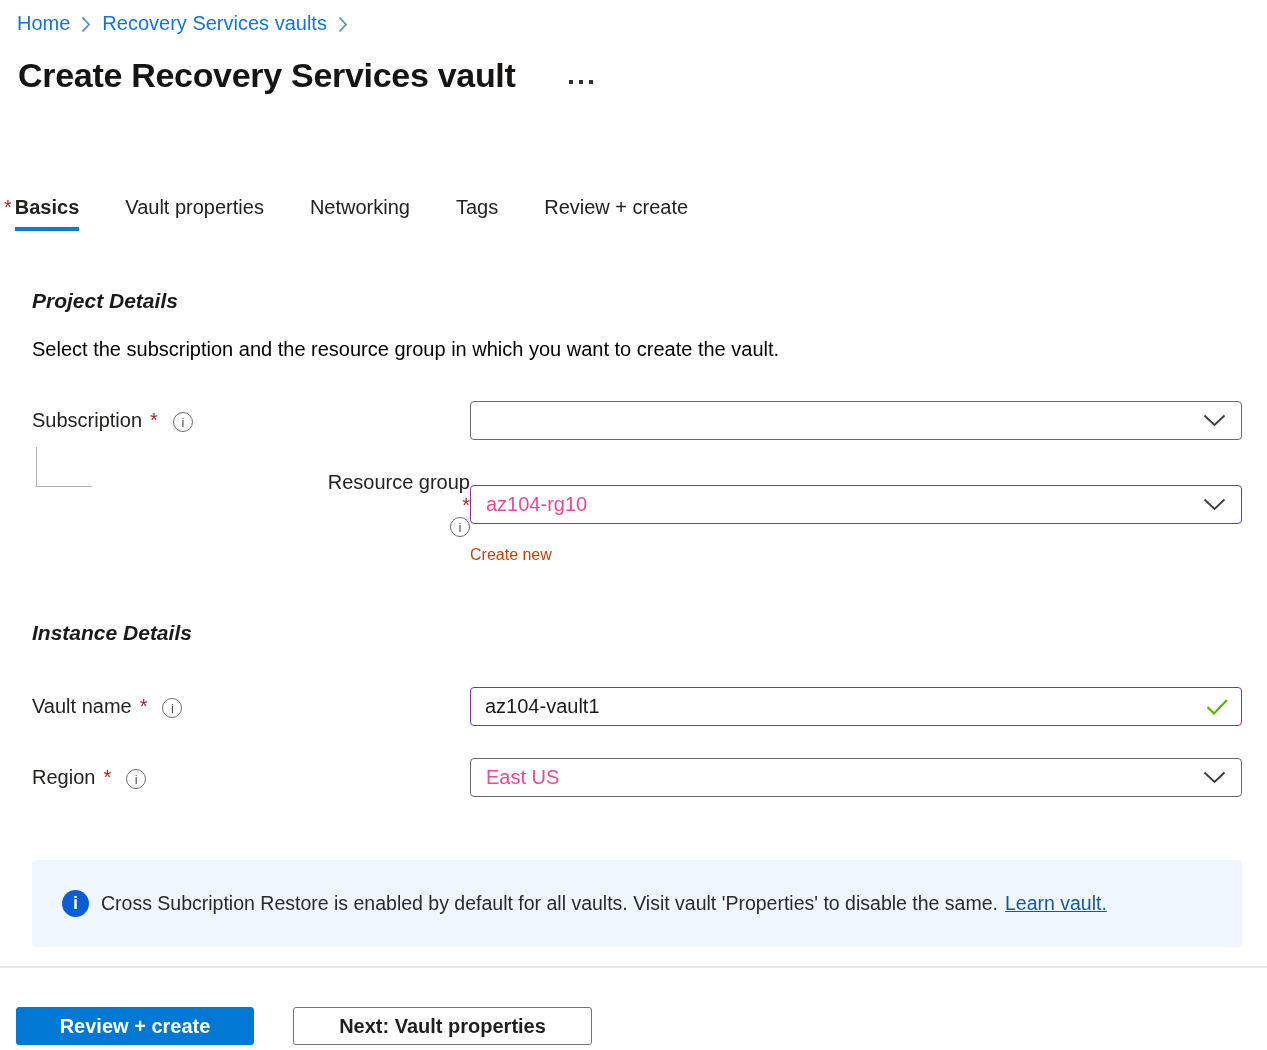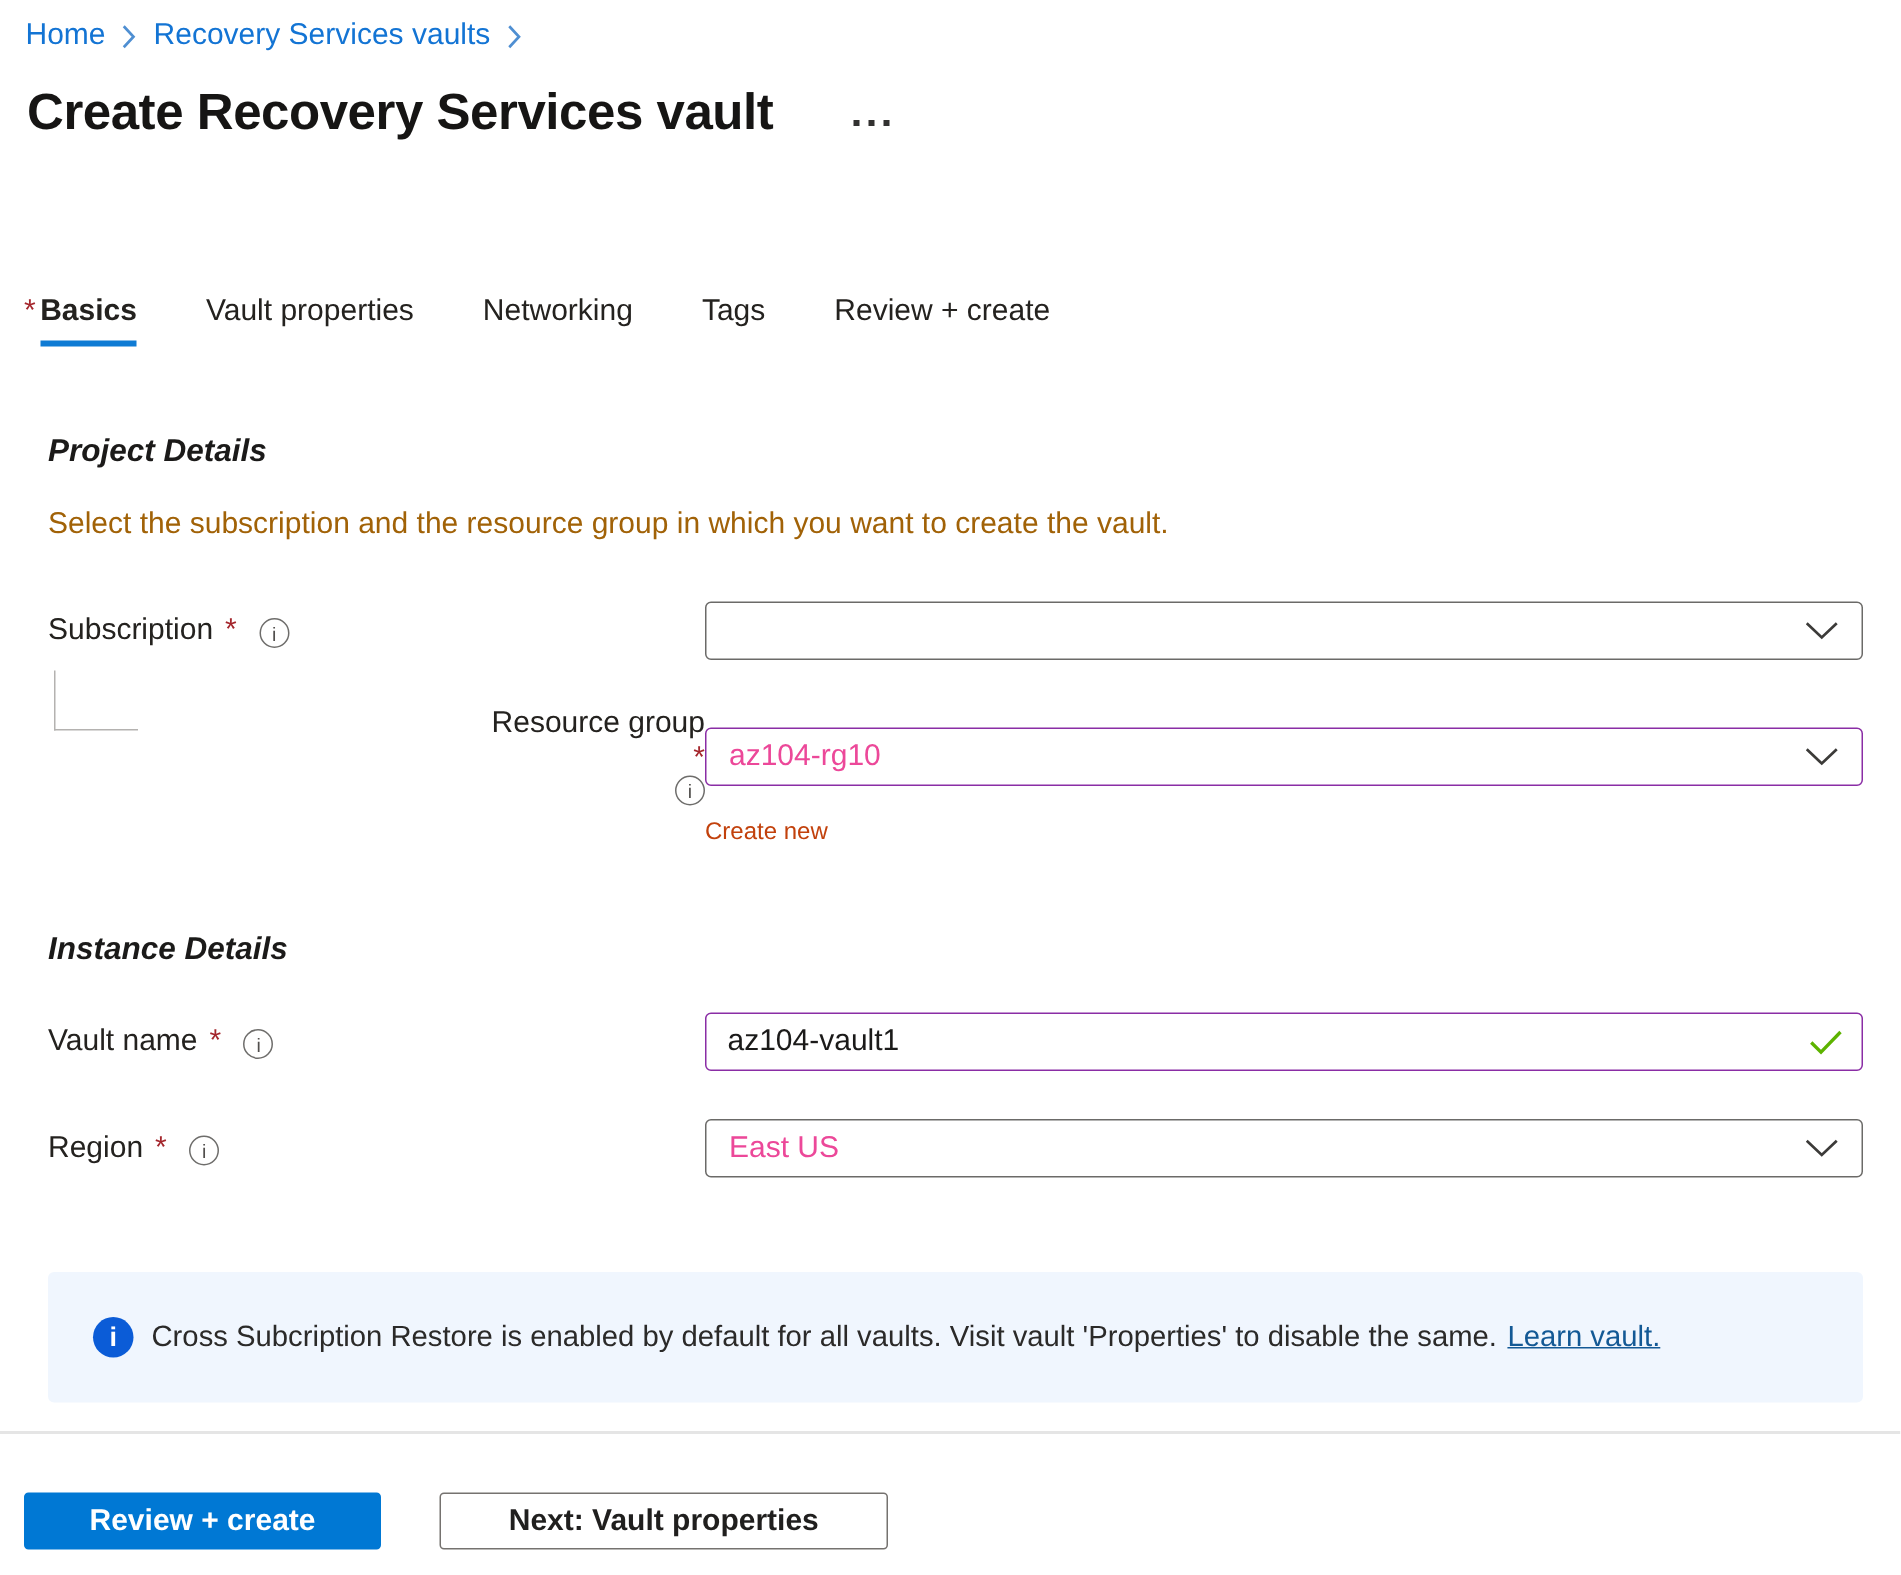--- a/index.html
+++ b/index.html
@@ -39,21 +39,21 @@
     display: flex;
     gap: 6px;
     cursor: pointer;
     padding: 4px;
   }
   .more-icon span { width: 4px; height: 4px; background: #323130; display: block; }
 
   
   .tabs {
     margin-top: 101px;
-    padding-left: 16px;
+    padding-left: 4px;
     display: flex;
     gap: 46px;
     font-size: 20px;
     color: #24221f;
   }
   .tab { position: relative; padding-bottom: 12px; cursor: pointer; white-space: nowrap; }
   .tab-required { color: #a4262c; margin-right: 3px; }
   .tab.active .tab-label { font-weight: 700; position: relative; display: inline-block; padding-bottom: 12px; margin-bottom: -12px; }
   .tab.active .tab-label::after {
     content: "";
@@ -61,26 +61,26 @@
     left: 0; right: 0; bottom: 0;
     height: 4px;
     background: #0f7bd4;
   }
 
   
   .content { padding: 0 25px 0 32px; }
   .section-heading { font-size: 21px; font-weight: 700; color: #1b1a19; font-style: italic; }
   .heading-project { margin-top: 58px; }
   .heading-instance { margin-top: 57px; }
-  .section-desc { margin-top: 25px; font-size: 20px; color: #a16207; }
+  .section-desc { margin-top: 25px; font-size: 20px; color: #000000; }
 
   .field-row { display: flex; align-items: center; position: relative; }
   .row-subscription { margin-top: 40px; }
   .row-resource-group { margin-top: 31px; }
-  .row-vault-name { margin-top: 30px; }
+  .row-vault-name { margin-top: 42px; }
   .row-region { margin-top: 32px; }
 
   .field-label {
     width: 438px;
     flex-shrink: 0;
     display: flex;
     align-items: flex-end;
     font-size: 20px;
     color: #24221f;
   }

